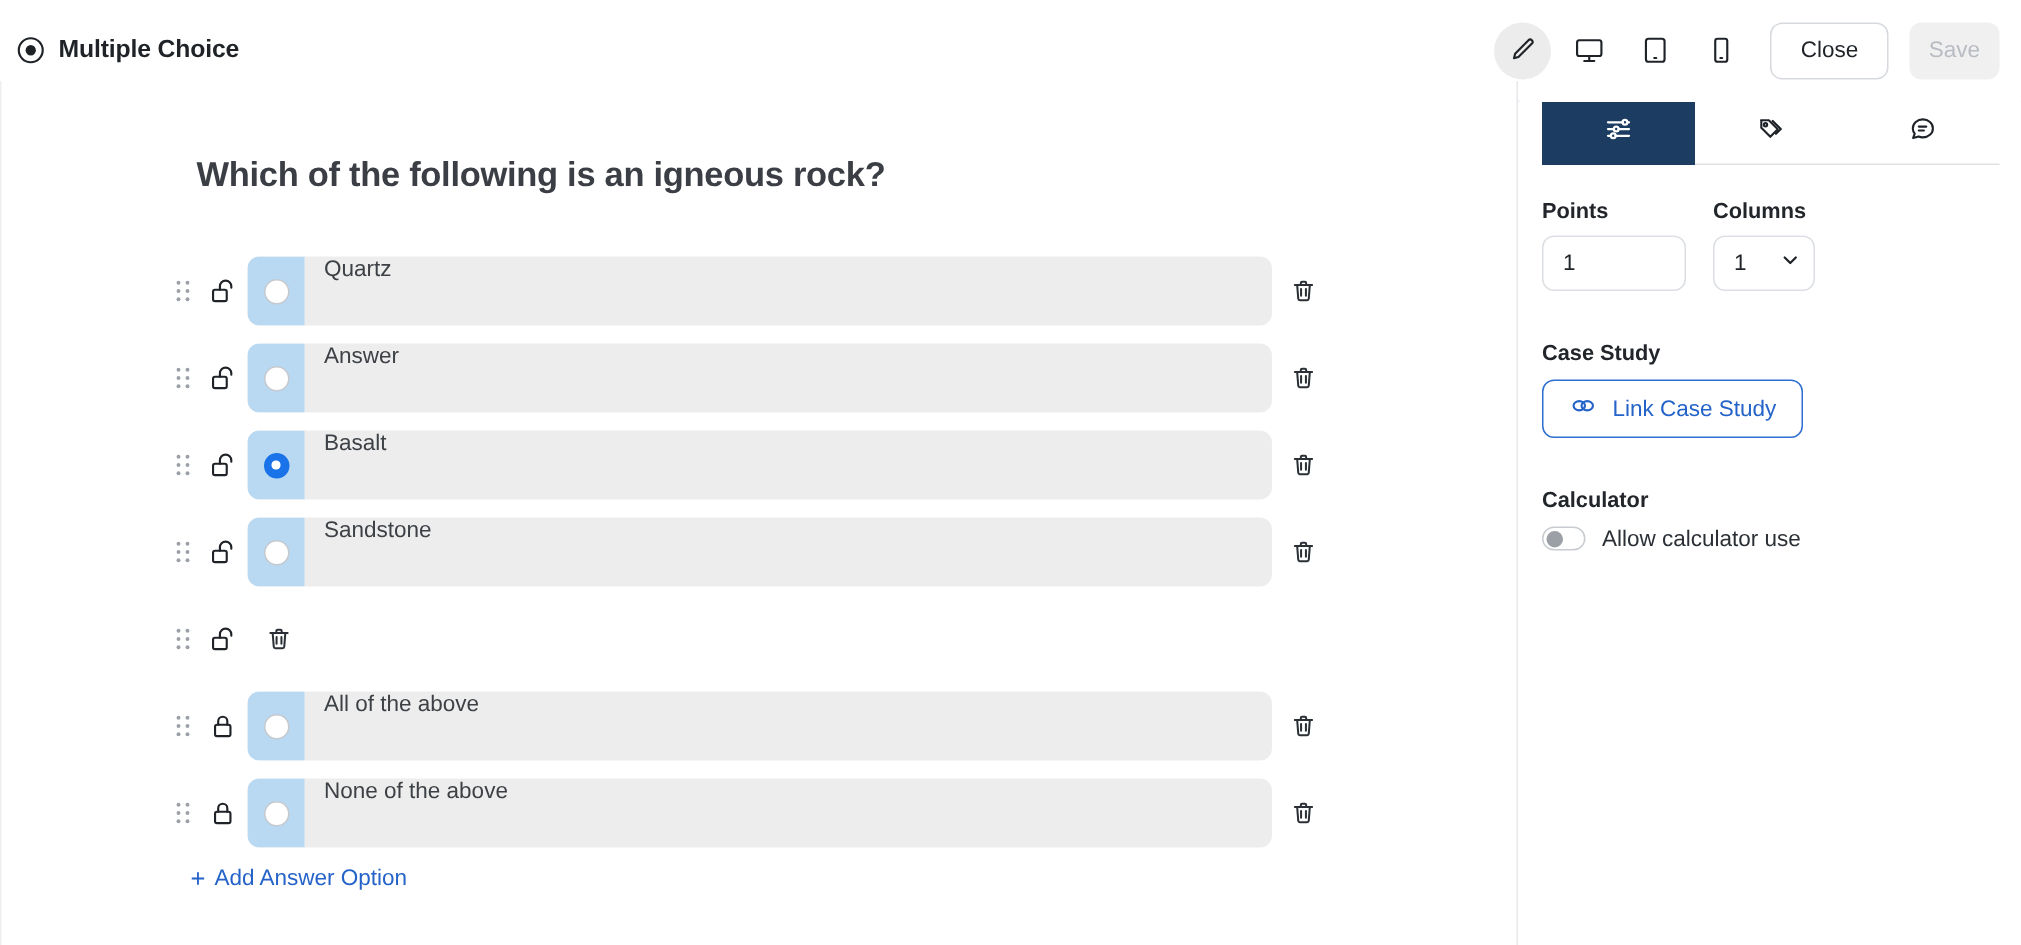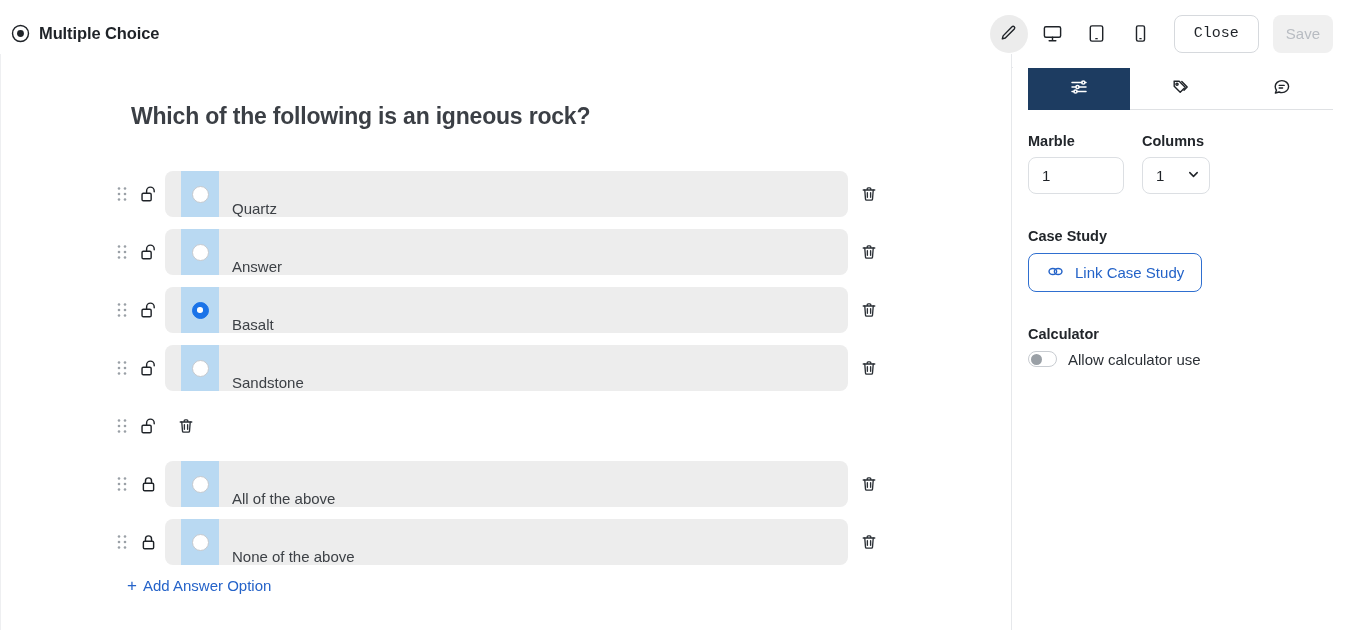--- a/index.html
+++ b/index.html
@@ -33,21 +33,21 @@
     display: flex; align-items: center; justify-content: center;
     background: transparent; border: none; cursor: pointer;
   }
   .icon-btn.active { background: #ececec; }
   .icon-btn svg { display: block; }
 
   .btn-close {
     height: 38px; padding: 0 19px; margin-left: 8px;
     border: 1px solid #d6d9dd; border-radius: 8px;
     background: #ffffff; color: #1f2328;
-    font-size: 15px; font-family: Liberation Mono, monospace; cursor: pointer;
+    font-size: 15px; font-family: Liberation Sans, sans-serif; cursor: pointer;
     display: flex; align-items: center;
   }
   .btn-save {
     height: 38px; padding: 0 13px; margin-left: 8px;
     border: none; border-radius: 8px;
     background: #f0f0f0; color: #b8bcc2;
     font-size: 15px; font-family: inherit; cursor: default;
     display: flex; align-items: center;
   }
 
@@ -73,25 +73,24 @@
   }
   .drag-handle {
     width: 18px; display: flex; align-items: center; justify-content: center;
     cursor: grab;
   }
   .lock-btn {
     width: 34px; display: flex; align-items: center; justify-content: center;
     cursor: pointer;
   }
   .opt-body {
-    display: flex; align-items: flex-end;
+    display: flex; align-items: flex-start;
     width: 683px; height: 46px;
     border-radius: 8px; overflow: hidden;
     background: #ededed;
-    padding-left: 16px;
   }
   .radio-zone {
     width: 38px; height: 46px; flex: none;
     background: #b9d9f2;
     display: flex; align-items: center; justify-content: center;
     cursor: pointer;
   }
   .radio-dot {
     width: 17px; height: 17px; border-radius: 50%;
     background: #ffffff; border: 1px solid #c5c9ce;
@@ -501,21 +500,21 @@
             <path d="M16.6 9.6c0 3.3-3 6-6.7 6-1 0-2-.2-2.8-.6L3.4 16l1.1-2.9A5.6 5.6 0 0 1 3.2 9.6c0-3.3 3-6 6.7-6s6.7 2.7 6.7 6z"></path>
             <path d="M7.2 8.4h5M7.2 11h3.4"></path>
           </svg>
         </span>
       </div>
     </div>
 
     <div class="panel-body">
       <div class="field-row">
         <div>
-          <div class="field-label">Marble</div>
+          <div class="field-label">Points</div>
           <input class="num-input" type="text" value="1" style="">
         </div>
         <div>
           <div class="field-label">Columns</div>
           <div class="select-box">
             <span>1</span>
             <span class="chev">
               <svg width="13" height="13" viewBox="0 0 14 14" fill="none" stroke="#1f2328" stroke-width="1.6" stroke-linecap="round" stroke-linejoin="round">
                 <path d="M3 5l4 4 4-4"></path>
               </svg>

